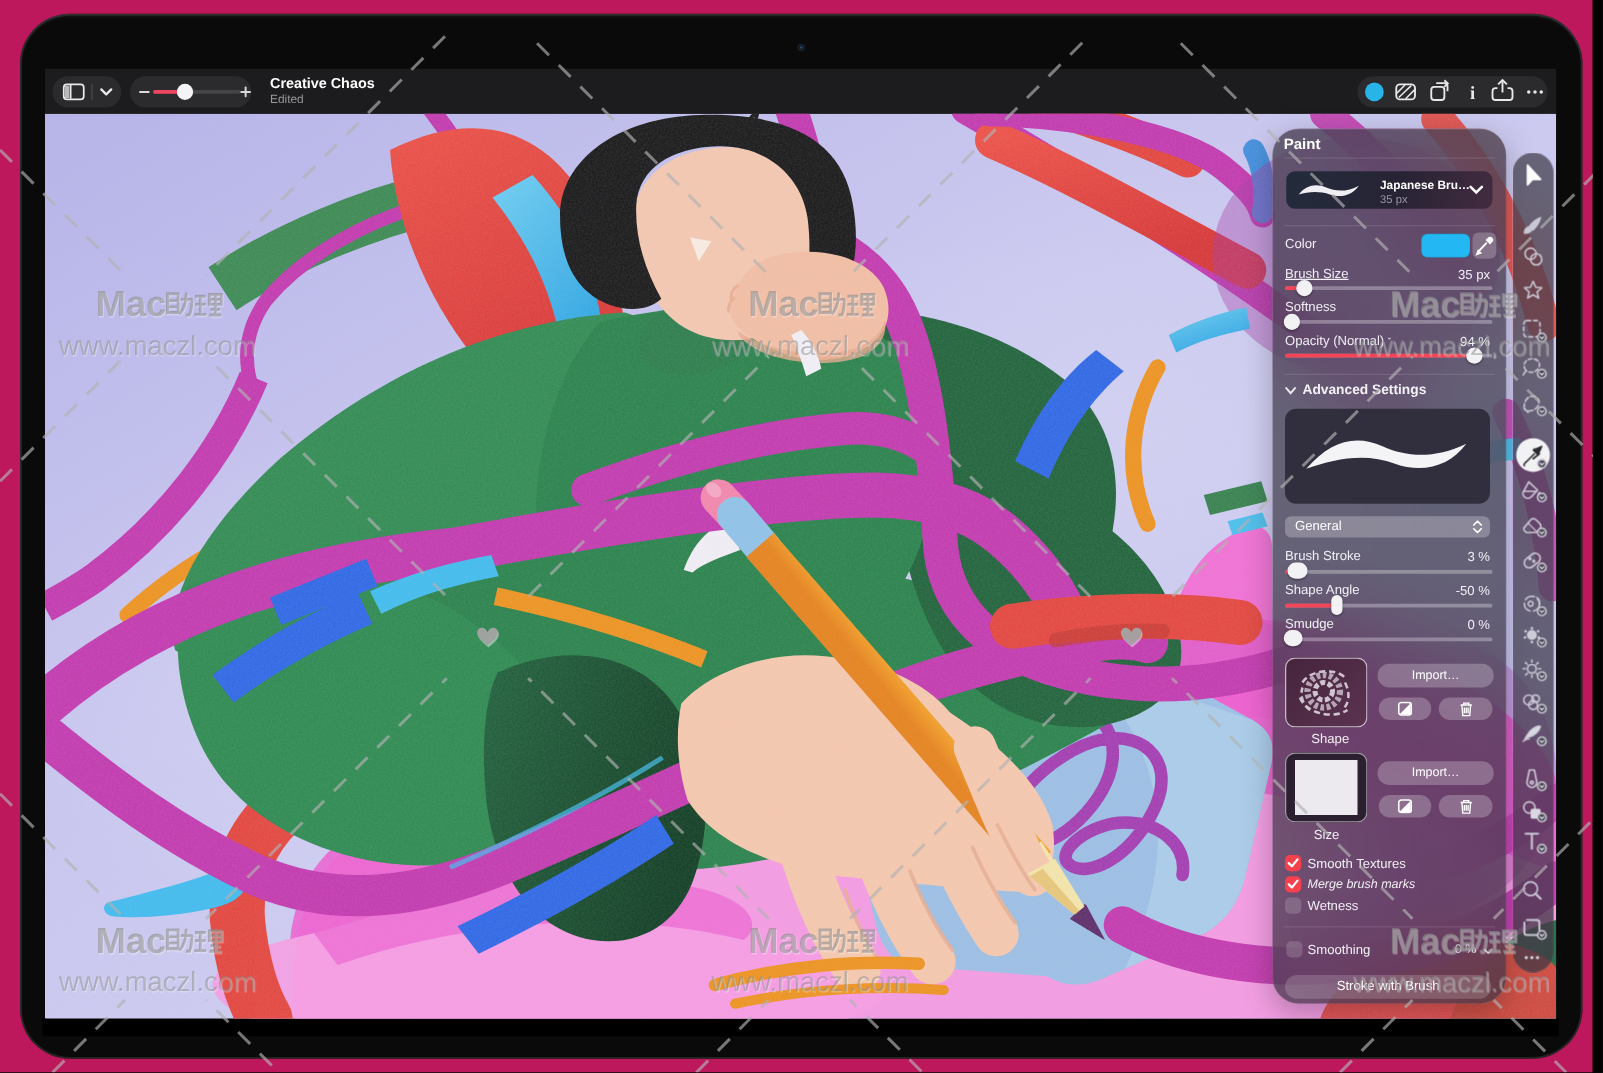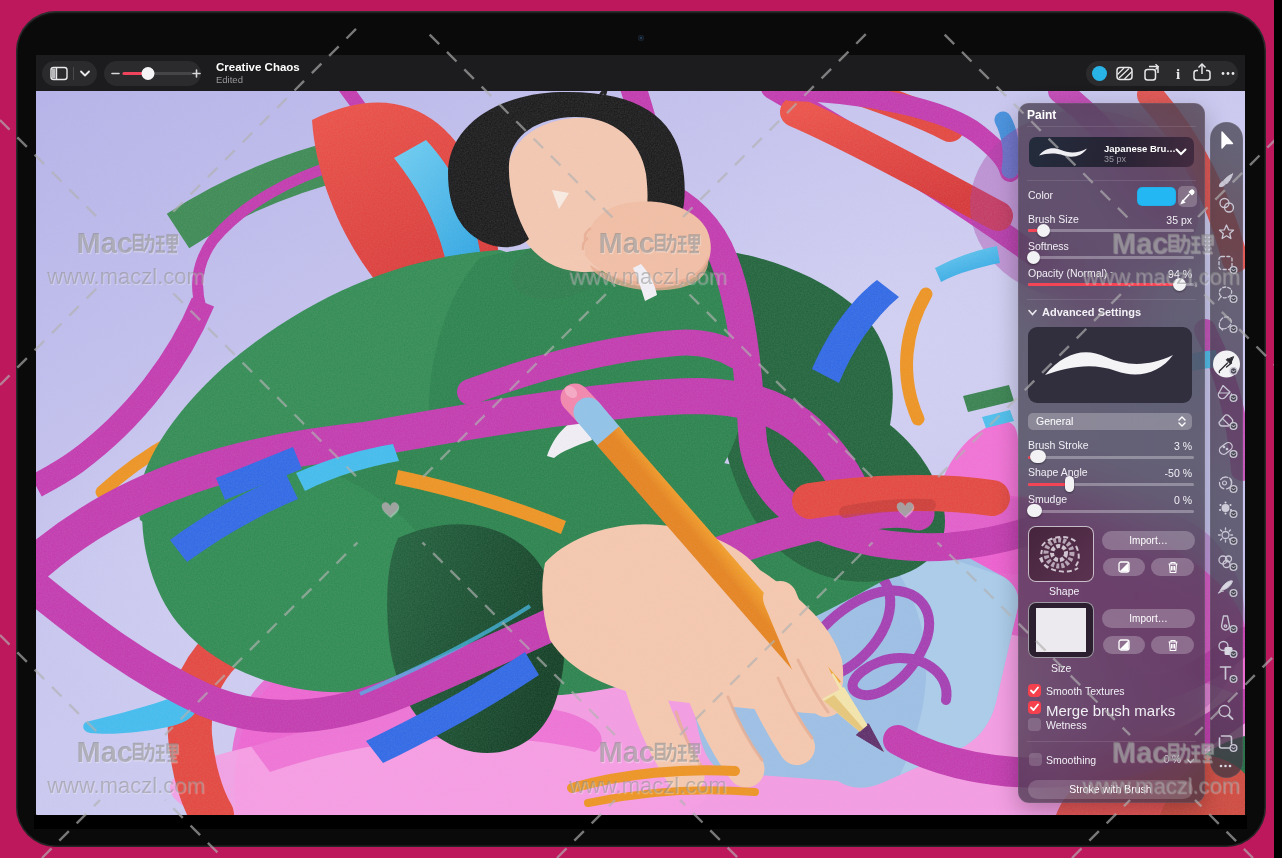--- a/index.html
+++ b/index.html
@@ -7,21 +7,21 @@
   #stage{position:relative;width:1274px;height:858px;background:#be185d;overflow:hidden;font-family:"Liberation Sans",sans-serif;}
   #bezel{position:absolute;left:16px;top:11px;width:1250px;height:836px;border-radius:40px;background:#0a0a0a;box-shadow:inset 0 0 0 1.5px rgba(82,82,84,.38), inset 0 2px 3px rgba(120,120,125,.18);}
   #lip{position:absolute;left:34px;top:815px;width:1213px;height:14px;background:#000;}
   #cam{position:absolute;left:638px;top:35px;width:6px;height:6px;border-radius:50%;background:#10161f;box-shadow:inset 0 0 2px #283848;}
   #camdot{position:absolute;left:640px;top:37px;width:2px;height:2px;border-radius:50%;background:#2a4a66;}
   #screen{position:absolute;left:36px;top:55px;width:1209px;height:760px;background:#1d1d1f;border-radius:1px;overflow:hidden;}
   #toolbar{position:absolute;left:0;top:0;width:1209px;height:36px;background:#1c1c1e;}
   #canvas{position:absolute;left:0;top:36px;width:1209px;height:724px;}
   .tbgroup{position:absolute;background:#2b2b2d;border-radius:13px;}
   #wm{position:absolute;left:0;top:0;width:1282px;height:858px;pointer-events:none;}
-  #panel{position:absolute;left:982px;top:48px;width:187px;height:700px;border-radius:11px;background:rgba(57,53,66,.70);backdrop-filter:blur(30px) saturate(1.1);color:#f4f3f6;box-shadow:inset 0 0 0 .5px rgba(255,255,255,.14), 0 8px 24px rgba(0,0,0,.25);font-size:11px;}
+  #panel{position:absolute;left:982px;top:48px;width:187px;height:700px;border-radius:21px;background:rgba(57,53,66,.70);backdrop-filter:blur(30px) saturate(1.1);color:#f4f3f6;box-shadow:inset 0 0 0 .5px rgba(255,255,255,.14), 0 8px 24px rgba(0,0,0,.25);font-size:11px;}
   #strip{position:absolute;left:1174px;top:67px;width:33px;height:656px;border-radius:17px;background:rgba(54,51,64,.68);backdrop-filter:blur(30px) saturate(1.1);box-shadow:inset 0 0 0 .5px rgba(255,255,255,.12);}
   .lbl{position:absolute;color:#f0eff4;font-size:10.5px;white-space:nowrap;}
   .val{position:absolute;color:#f0eff4;font-size:10.5px;text-align:right;right:13px;}
   .track{position:absolute;left:10px;width:166px;height:3px;border-radius:2px;background:rgba(255,255,255,.30);}
   .fill{position:absolute;height:3px;border-radius:2px;background:#f44556;left:0;top:0;}
   .dot{position:absolute;width:13px;height:13px;border-radius:50%;background:#f2f1f4;box-shadow:0 1px 2px rgba(0,0,0,.4);}
   .pill{position:absolute;background:rgba(255,255,255,.24);border-radius:10px;color:#fff;text-align:center;}
   .divider{position:absolute;left:9px;width:169px;height:1px;background:rgba(255,255,255,.11);}
   .chk{position:absolute;width:13px;height:13px;border-radius:4px;}
 </style>
@@ -235,21 +235,21 @@
           </svg>
       </div>
       <div class="divider" style="top:77px;"></div>
       <div class="lbl" style="left:10px;top:86px;">Color</div>
       <div style="position:absolute;left:119px;top:84px;width:39px;height:19px;border-radius:5px;background:#23b7f3;box-shadow:inset 0 0 1px rgba(0,0,0,.4);"></div>
       <div style="position:absolute;left:160px;top:83px;width:19px;height:21px;border-radius:5px;background:rgba(255,255,255,.22);">
         <svg width="19" height="21" viewBox="0 0 19 21">
             <path d="M5,15 L11,8.5 M11.5,6 l2.5,2.5 M13,4.5 a1.8,1.8 0 0 1 2.5,2.5 l-1.5,1.5 -2.5,-2.5 Z M4.6,14.7 l-1,2.6 2.7,-1 Z" stroke="#fff" stroke-width="1.5" fill="#fff" stroke-linecap="round"></path>
           </svg>
       </div>
-      <div class="lbl" style="left:10px;top:110px;">Brush Size</div>
+      <div class="lbl" style="left:10px;top:110px;text-decoration:underline;">Brush Size</div>
         <div class="val" style="top:111px;">35 px</div>
       <div class="track" style="top:126px;">
           <div class="fill" style="width:10px;"></div>
         </div>
       <div class="dot" style="left:19px;top:121px;"></div>
       <div class="lbl" style="left:10px;top:137px;">Softness</div>
       <div class="track" style="top:153px;"></div>
       <div class="dot" style="left:9px;top:148px;"></div>
       <div class="lbl" style="left:10px;top:164px;">Opacity (Normal) <span style="font-size:8px;">ˇ</span></div>
         <div class="val" style="top:165px;">94 %</div>
@@ -331,21 +331,21 @@
         <svg width="13" height="13" viewBox="0 0 13 13">
             <path d="M3,6.5 L5.5,9 L10,3.5" stroke="#fff" stroke-width="1.8" fill="none" stroke-linecap="round" stroke-linejoin="round"></path>
           </svg>
       </div>
       <div class="lbl" style="left:28px;top:582px;font-size:10.5px;">Smooth Textures</div>
       <div class="chk" style="left:10px;top:598px;background:#f5414d;">
         <svg width="13" height="13" viewBox="0 0 13 13">
             <path d="M3,6.5 L5.5,9 L10,3.5" stroke="#fff" stroke-width="1.8" fill="none" stroke-linecap="round" stroke-linejoin="round"></path>
           </svg>
       </div>
-      <div class="lbl" style="left:28px;top:599px;font-size:15px;">Merge brush marks</div>
+      <div class="lbl" style="left:28px;top:599px;font-size:10px;font-style:italic;">Merge brush marks</div>
       <div class="chk" style="left:10px;top:615px;background:rgba(255,255,255,.16);"></div>
       <div class="lbl" style="left:28px;top:616px;font-size:10.5px;">Wetness</div>
       <div class="divider" style="top:638px;"></div>
       <div class="chk" style="left:11px;top:650px;background:rgba(255,255,255,.16);"></div>
       <div class="lbl" style="left:28px;top:651px;">Smoothing</div>
       <div class="val" style="top:651px;right:24px;color:#cfcdd7;font-size:10px;">0 %</div>
       <svg width="9" height="6" viewBox="0 0 9 6" style="position:absolute;right:10px;top:655px;">
           <path d="M1,1 L4.5,4.5 L8,1" stroke="#cfcdd7" stroke-width="1.4" fill="none"></path>
         </svg>
       <div class="pill" style="left:10px;top:677px;width:165px;height:19px;font-size:10.5px;line-height:19px;background:rgba(255,255,255,.17);">Stroke with Brush</div>

